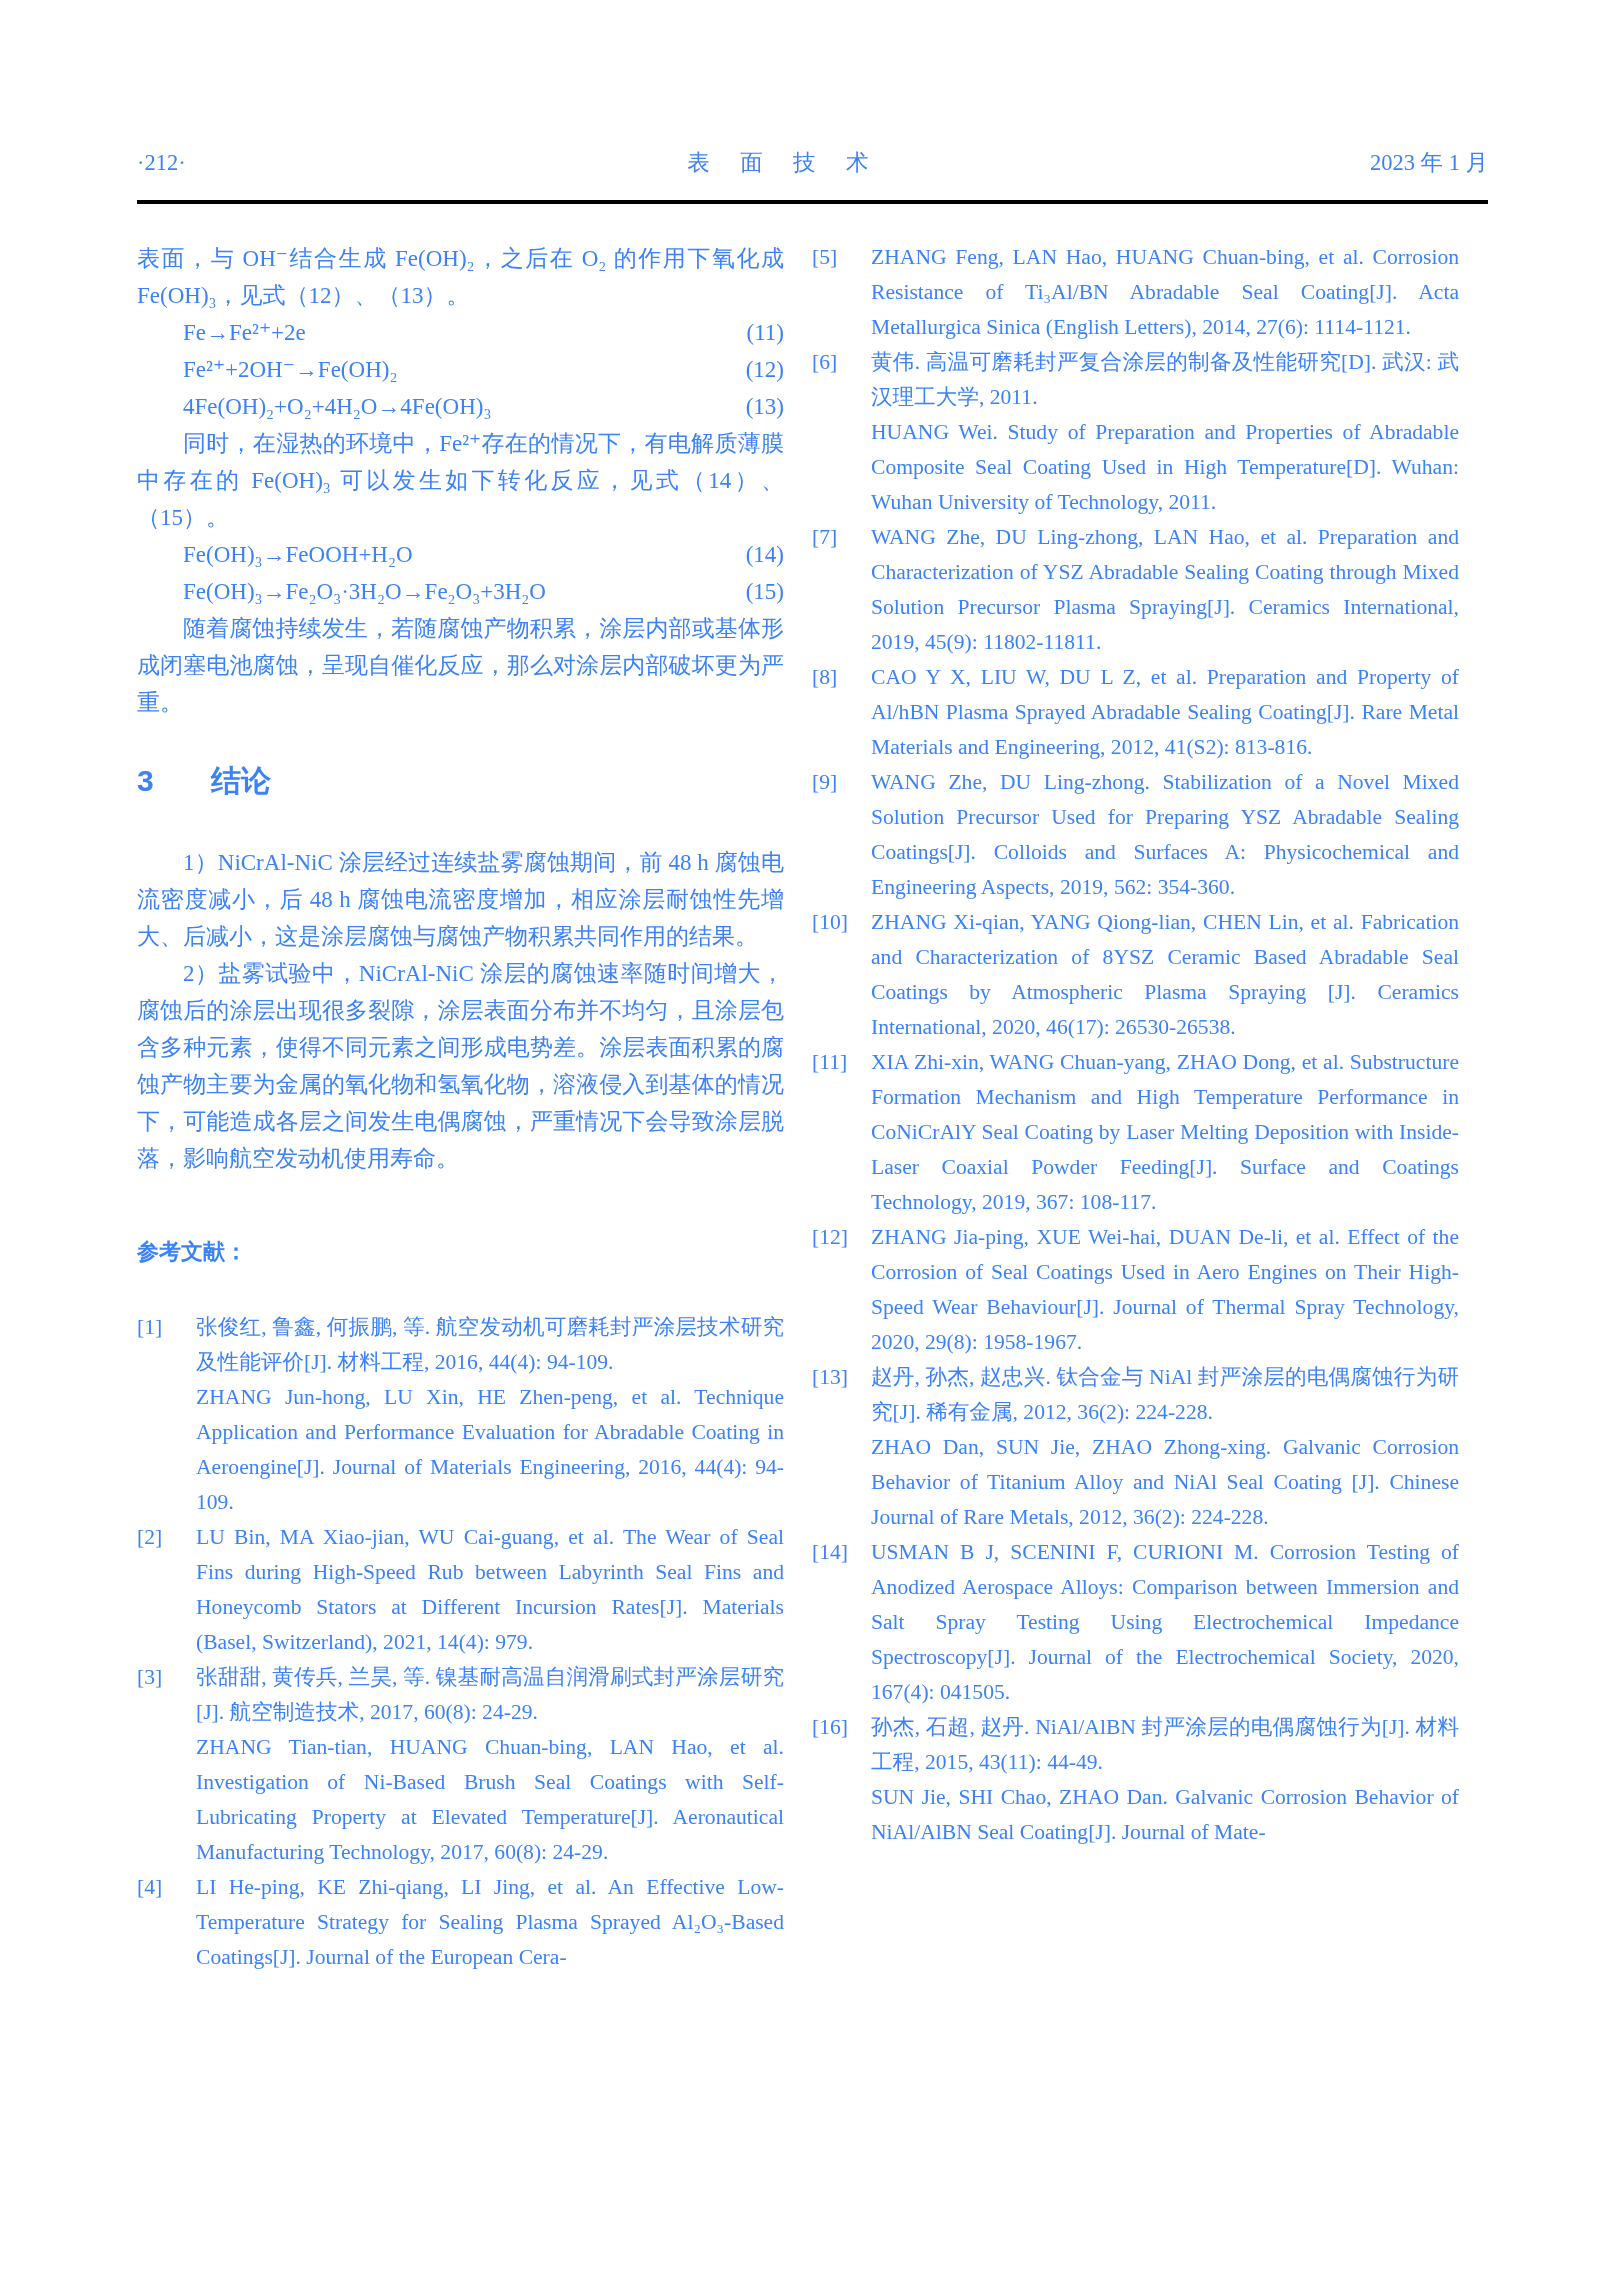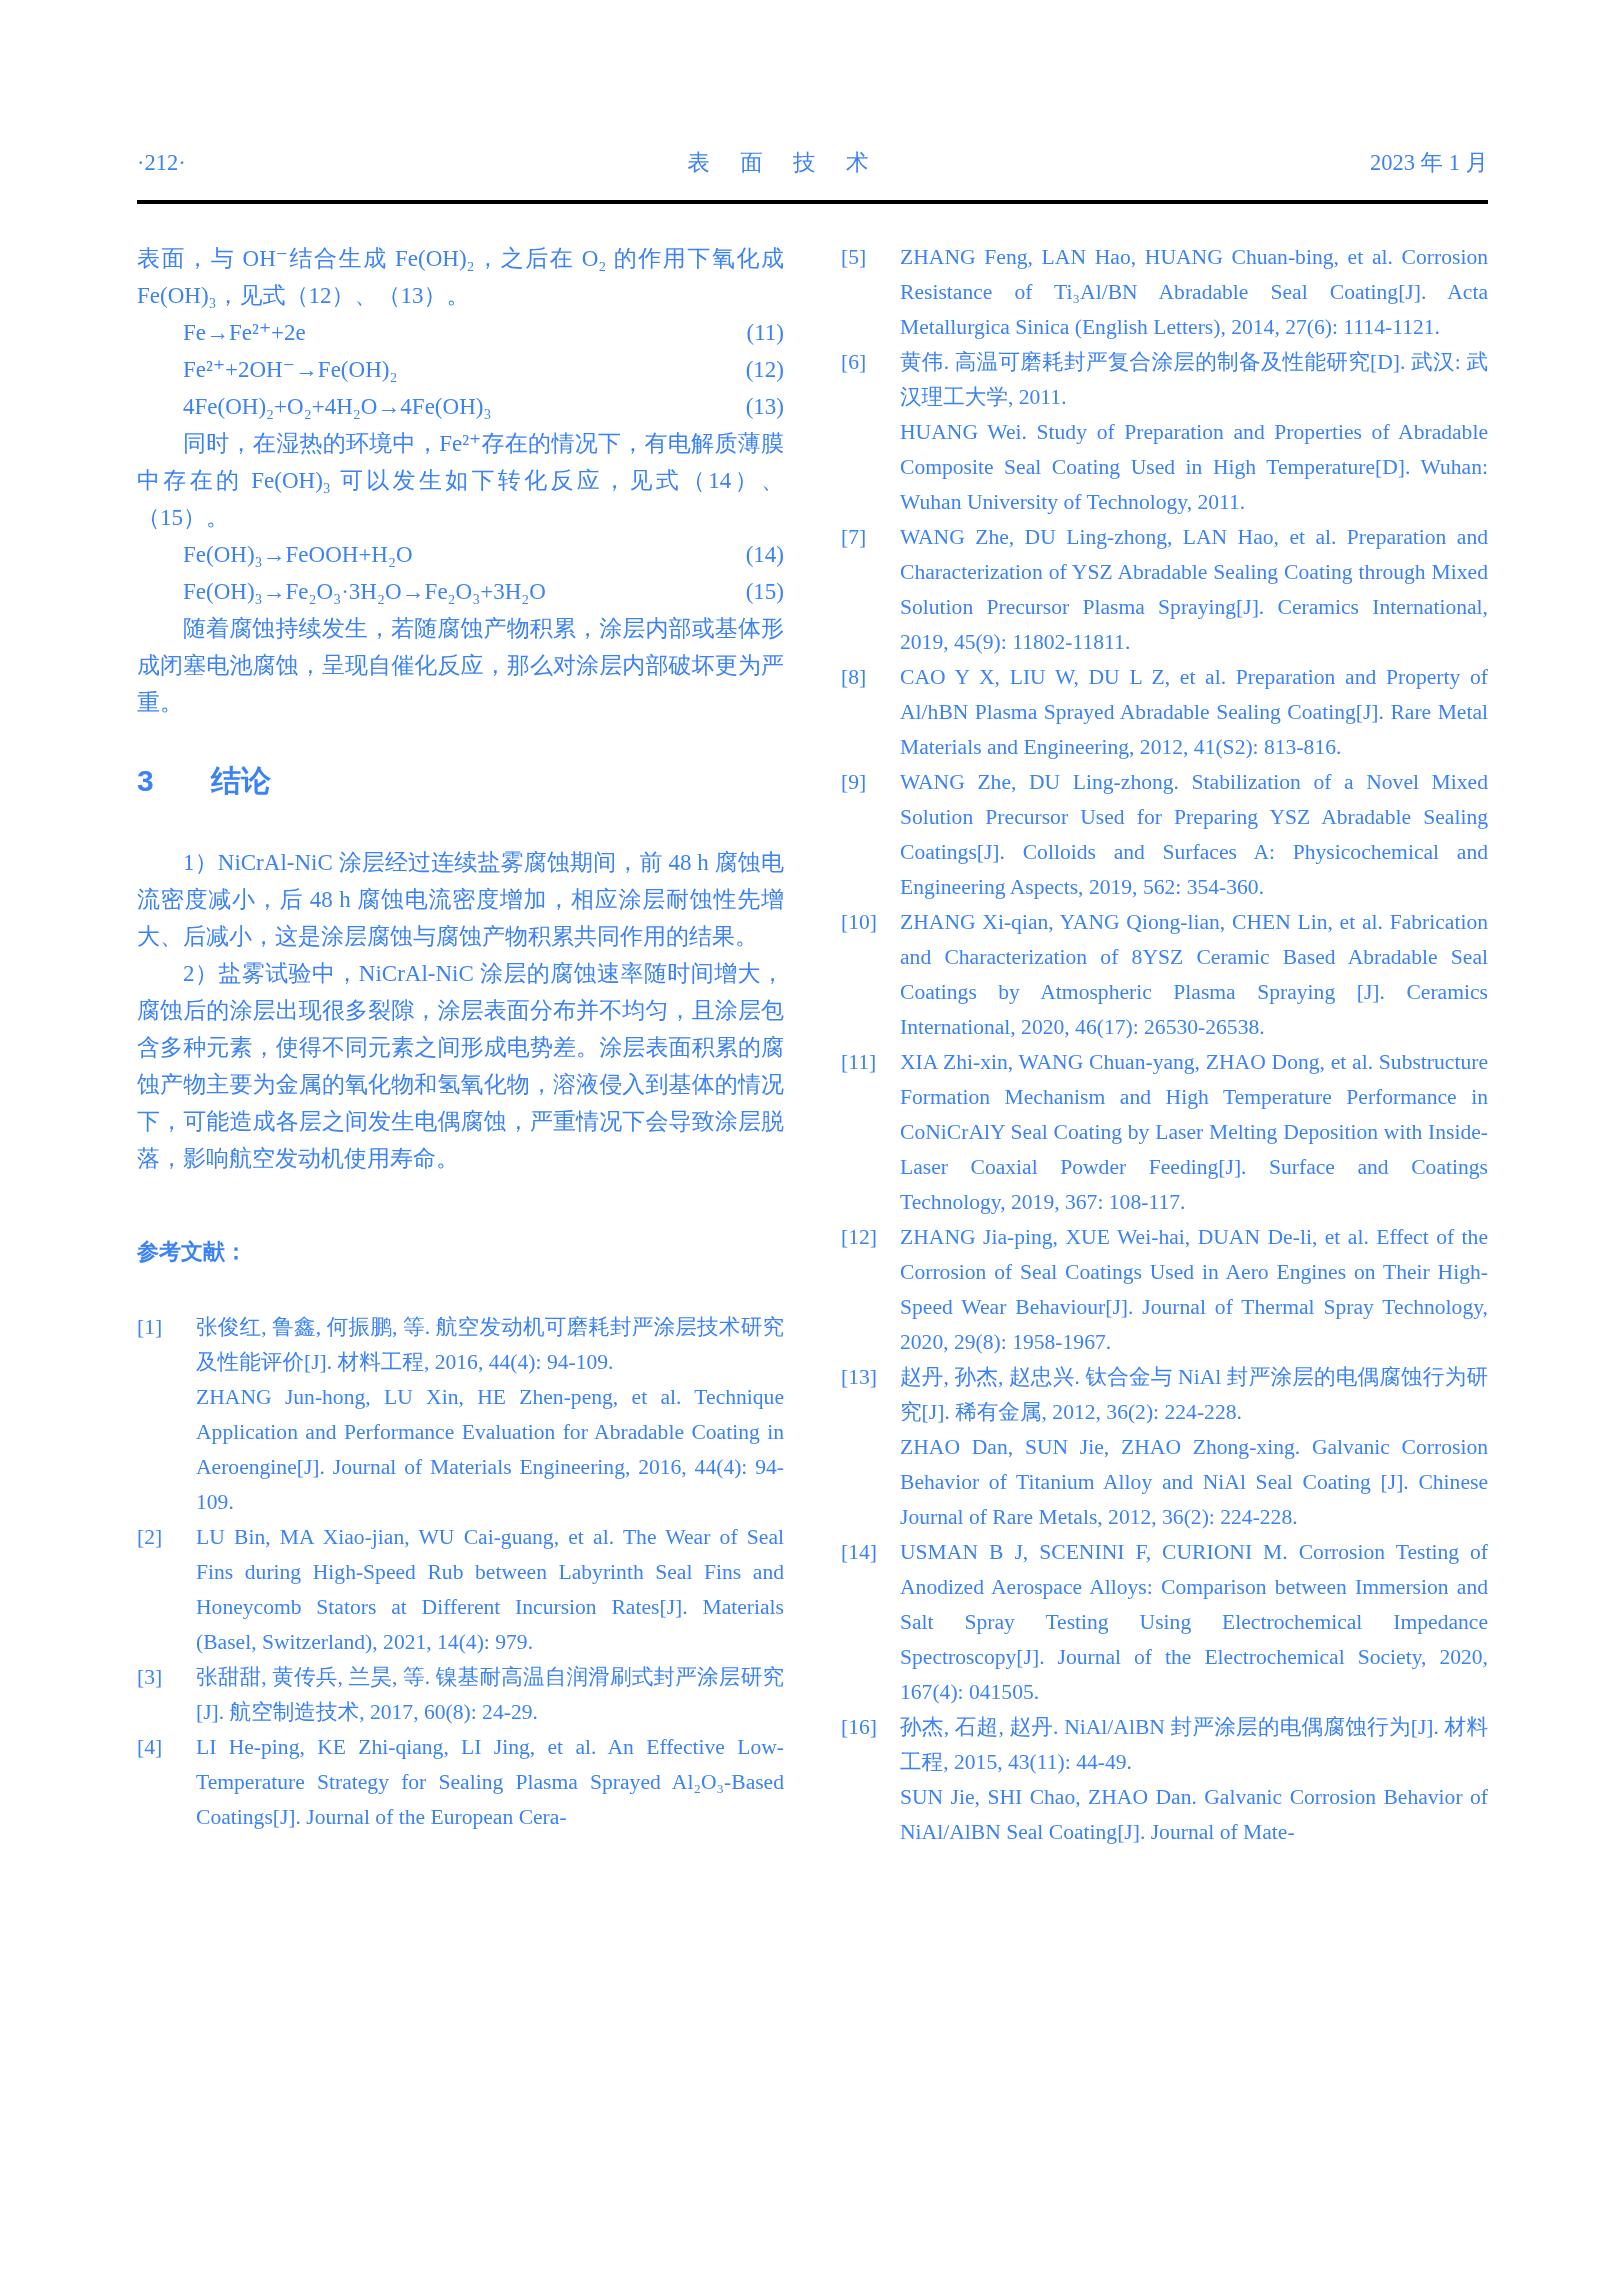--- a/index.html
+++ b/index.html
@@ -22,21 +22,21 @@
   .journal-title { letter-spacing: 0.55em; margin-left: 0.55em; }
   .head-rule {
     position: absolute;
     left: 137px; right: 133px; top: 200px;
     height: 3.9px; background: #000;
   }
   
   .content {
     position: absolute;
     left: 137px; right: 133px; top: 240px;
-    display: flex; gap: 57px;
+    display: flex; gap: 28px;
   }
   .col { width: 647px; flex: 0 0 647px; }
   .para {
     margin: 0;
     font-size: 23px;
     line-height: 37px;
     text-align: justify;
   }
   .para.indent { text-indent: 2em; }
   
@@ -147,20 +147,21 @@
       <div class="ref">
         <span class="ref-num">[2]</span>
         <div class="ref-body">
           <p class="ref-part">LU Bin, MA Xiao-jian, WU Cai-guang, et al. The Wear of Seal Fins during High-Speed Rub between Labyrinth Seal Fins and Honeycomb Stators at Different Incursion Rates[J]. Materials (Basel, Switzerland), 2021, 14(4): 979.</p>
         </div>
       </div>
       <div class="ref">
         <span class="ref-num">[3]</span>
         <div class="ref-body">
           <p class="ref-part">张甜甜, 黄传兵, 兰昊, 等. 镍基耐高温自润滑刷式封严涂层研究[J]. 航空制造技术, 2017, 60(8): 24-29.</p>
+          <p class="ref-part">ZHANG Tian-tian, HUANG Chuan-bing, LAN Hao, et al. Investigation of Ni-Based Brush Seal Coatings with Self-Lubricating Property at Elevated Temperature[J]. Aeronautical Manufacturing Technology, 2017, 60(8): 24-29.</p>
         </div>
       </div>
       <div class="ref">
         <span class="ref-num">[4]</span>
         <div class="ref-body">
           <p class="ref-part">LI He-ping, KE Zhi-qiang, LI Jing, et al. An Effective Low-Temperature Strategy for Sealing Plasma Sprayed Al₂O₃-Based Coatings[J]. Journal of the European Cera-</p>
         </div>
       </div>
 
     </div>

